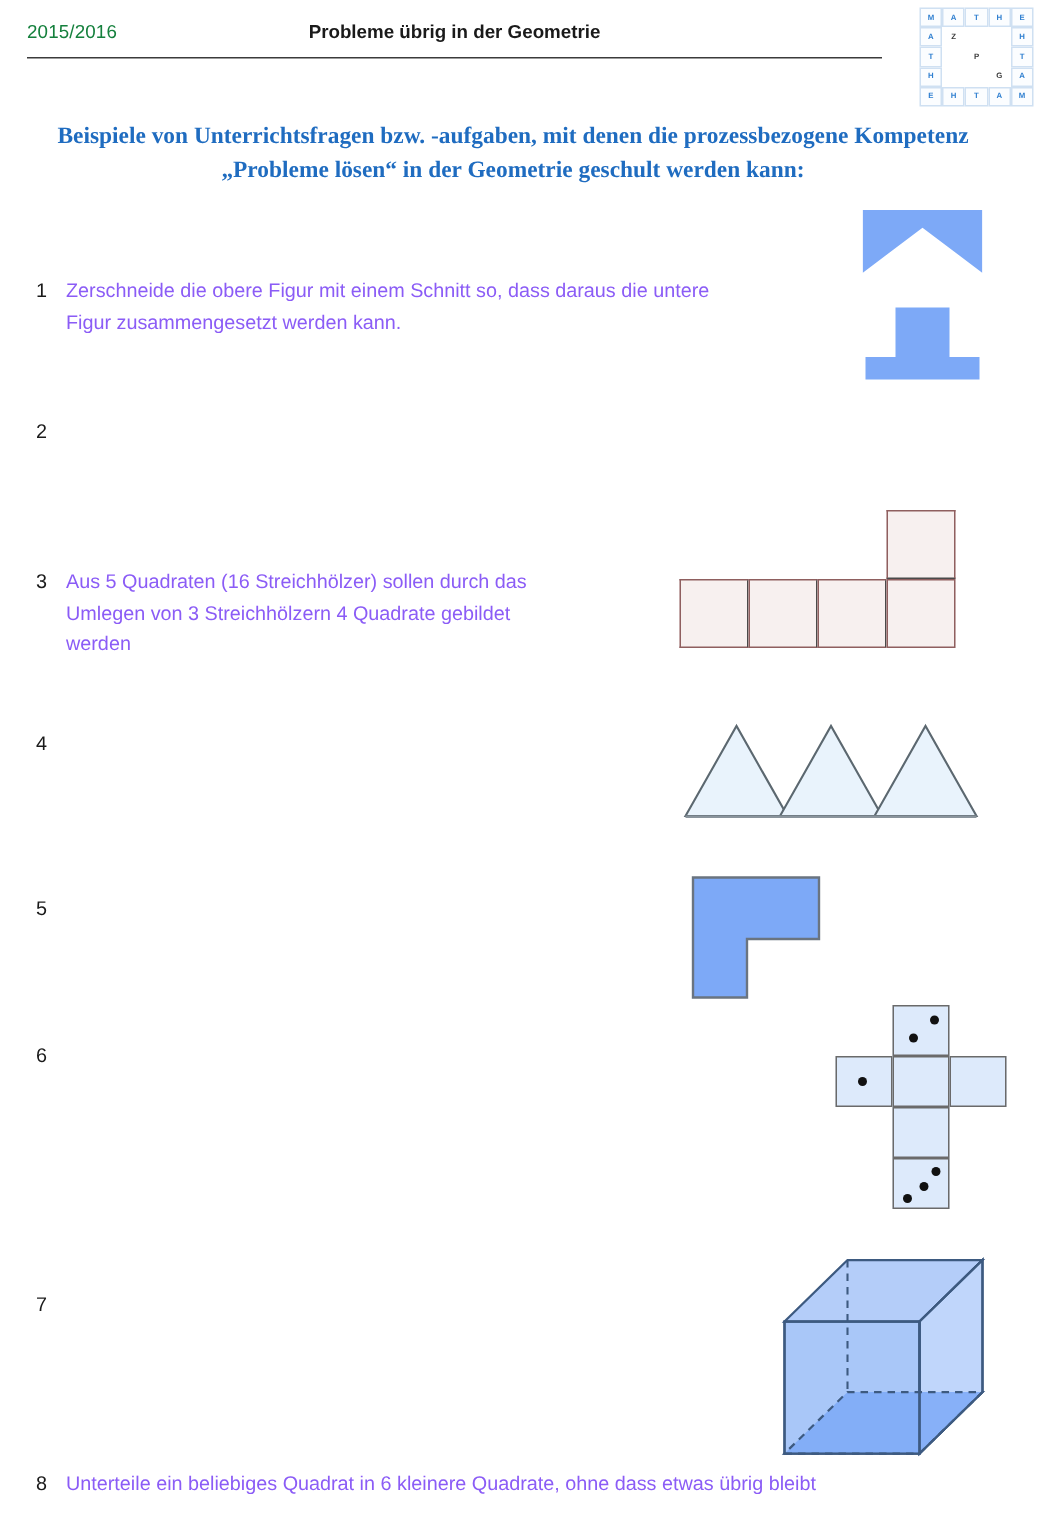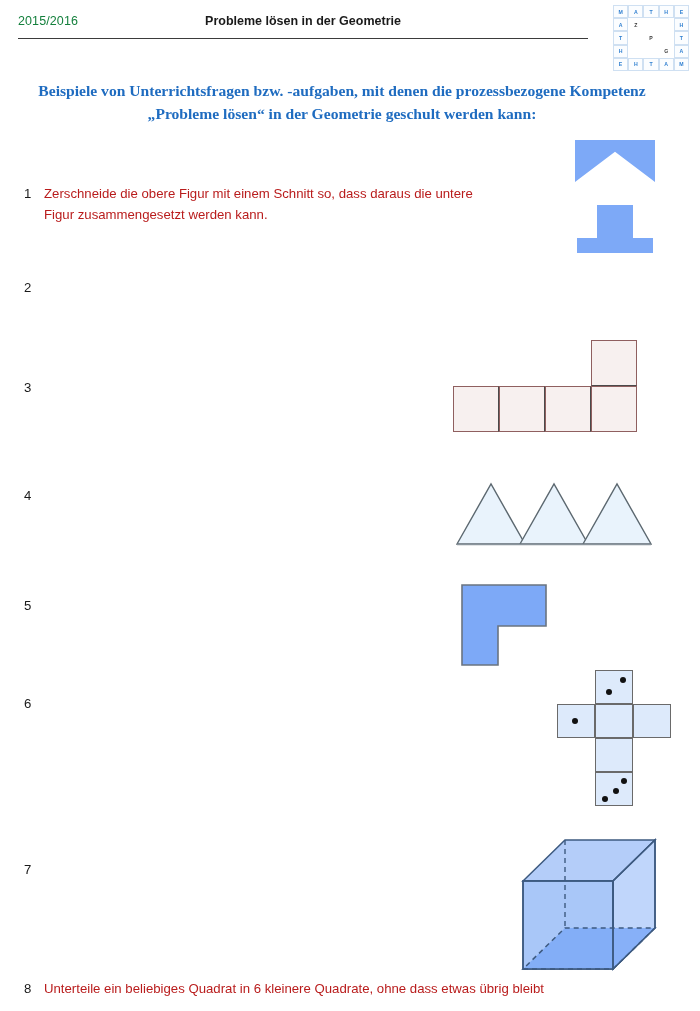--- a/index.html
+++ b/index.html
@@ -110,21 +110,21 @@
     width: 20px;
     flex: 0 0 20px;
     font-size: 13.2px;
     line-height: 20.5px;
     color: #1a1a1a;
     text-align: left;
   }
   .task-text {
     font-size: 13.2px;
     line-height: 20.5px;
-    color: #b91c1c;
+    color: #8b5cf6;
     white-space: pre-line;
   }
 
   #task-1 { left: 24px; top: 184px; width: 540px; }
   #task-2 { left: 24px; top: 278px; width: 620px; }
   #task-3 { left: 24px; top: 378px; width: 420px; }
   #task-4 { left: 24px; top: 486px; width: 420px; }
   #task-5 { left: 24px; top: 596px; width: 420px; }
   #task-6 { left: 24px; top: 694px; width: 440px; }
   #task-7 { left: 24px; top: 860px; width: 450px; }
@@ -184,21 +184,21 @@
   }
 
   
   #fig-7 { left: 495px; top: 828px; width: 170px; height: 145px; }
 </style>
 </head>
 <body>
 
 <div class="header">
   <div class="header-year">2015/2016</div>
-  <div class="header-title">Probleme lösen in der Geometrie</div>
+  <div class="header-title">Probleme übrig in der Geometrie</div>
 </div>
 <div class="header-rule"></div>
 
 <div class="logo">
   <div class="logo-grid">
     <div class="logo-cell edge">M</div>
     <div class="logo-cell edge">A</div>
     <div class="logo-cell edge">T</div>
     <div class="logo-cell edge">H</div>
     <div class="logo-cell edge">E</div>
@@ -236,20 +236,23 @@
   <div class="task-text">Zerschneide die obere Figur mit einem Schnitt so, dass daraus die untere
 Figur zusammengesetzt werden kann.</div>
 </div>
 
 <div class="task" id="task-2">
   <div class="task-num">2</div>
 </div>
 
 <div class="task" id="task-3">
   <div class="task-num">3</div>
+  <div class="task-text">Aus 5 Quadraten (16 Streichhölzer) sollen durch das
+Umlegen von 3 Streichhölzern 4 Quadrate gebildet
+werden</div>
 </div>
 
 <div class="task" id="task-4">
   <div class="task-num">4</div>
 </div>
 
 <div class="task" id="task-5">
   <div class="task-num">5</div>
 </div>
 

